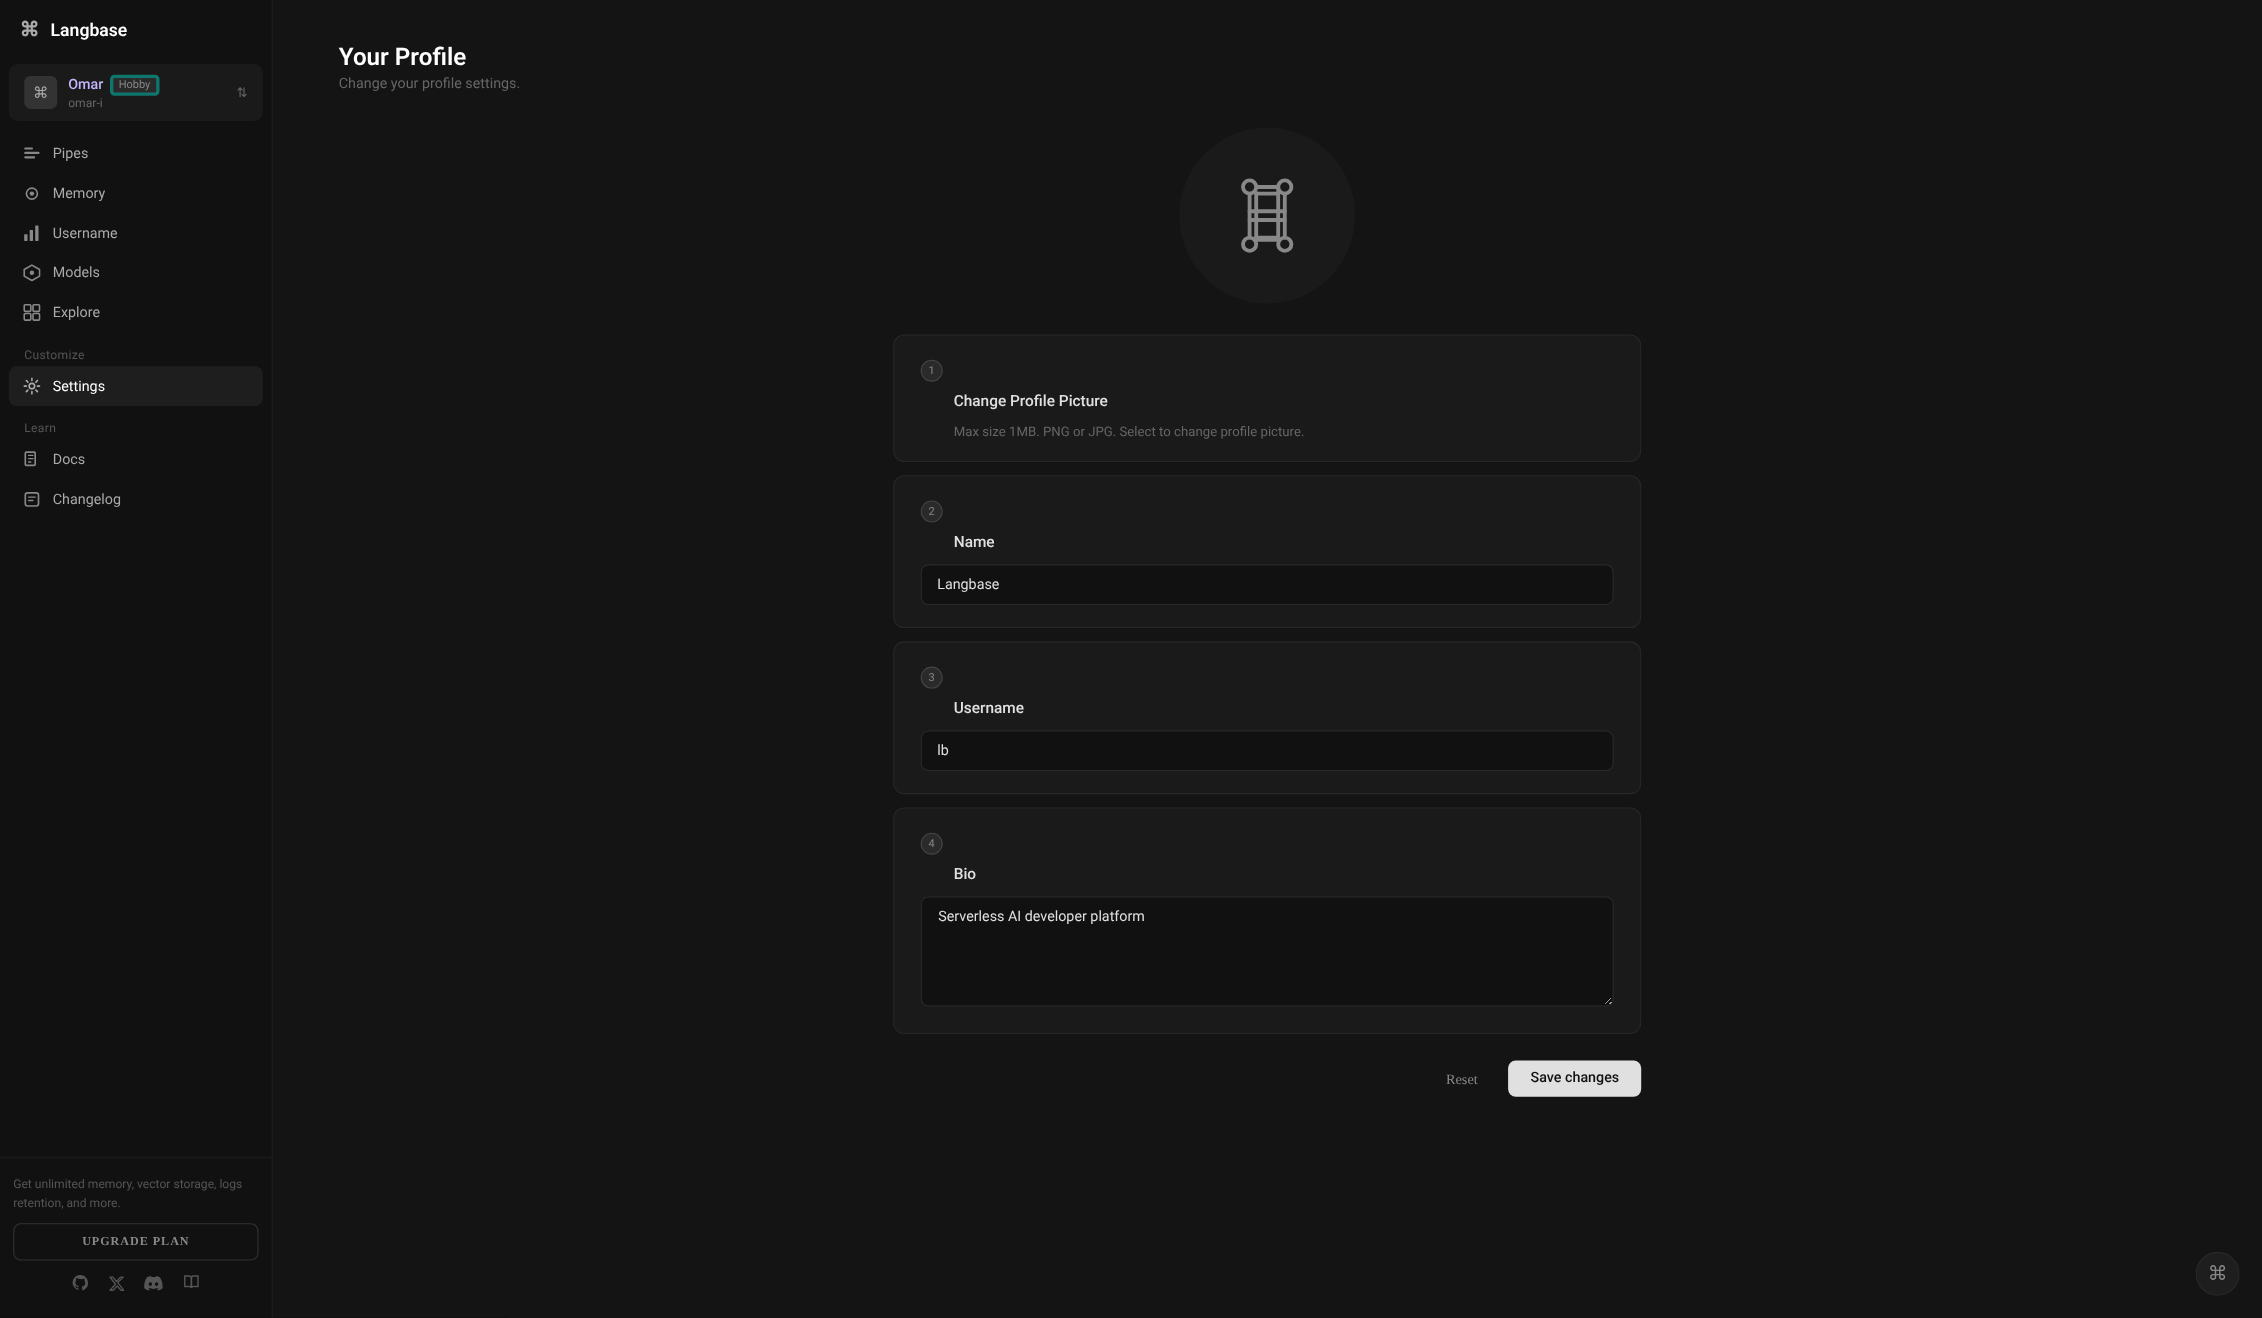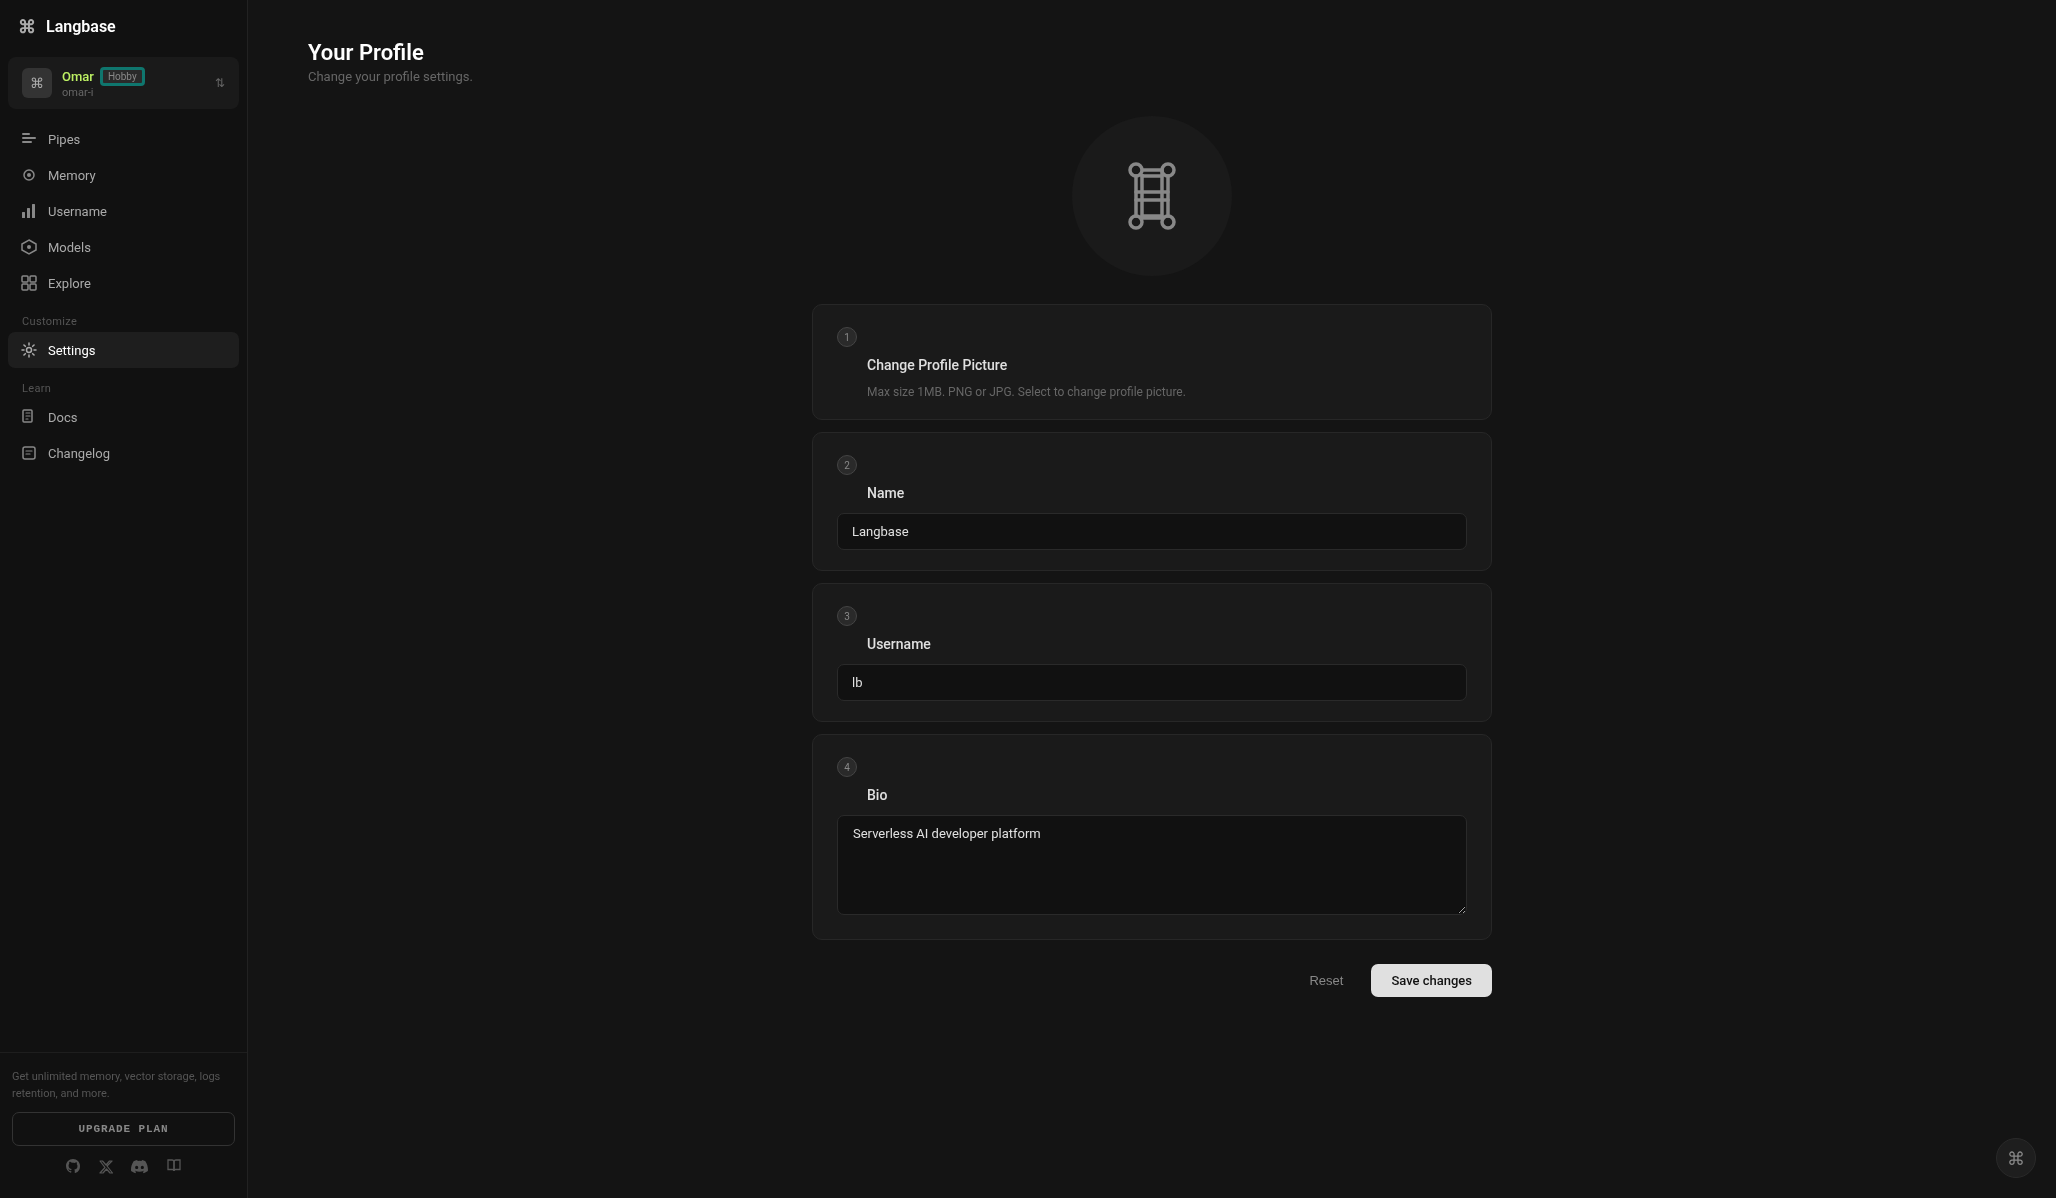--- a/index.html
+++ b/index.html
@@ -70,21 +70,21 @@
 
     .user-name-row {
       display: flex;
       align-items: center;
       gap: 6px;
     }
 
     .user-name {
       font-size: 13px;
       font-weight: 500;
-      color: #bef264;
+      color: #c4b5fd;
     }
 
     .user-badge {
       font-size: 10px;
       background: #2a2a2a;
       color: #888;
       padding: 1px 5px;
       border-radius: 4px;
       border: 3px solid #0f766e;
     }
@@ -265,21 +265,21 @@
     }
 
     .btn-reset {
       background: transparent;
       border: none;
       color: #888;
       font-size: 13px;
       cursor: pointer;
       padding: 8px 16px;
       border-radius: 6px;
-      font-family: Liberation Sans, sans-serif;
+      font-family: Liberation Serif, serif;
     }
 
     .btn-save {
       background: #e0e0e0;
       border: none;
       color: #111;
       font-size: 13px;
       font-weight: 500;
       cursor: pointer;
       padding: 9px 20px;
@@ -306,21 +306,21 @@
       background: transparent;
       border: 1px solid #333;
       color: #888;
       font-size: 11px;
       font-weight: 600;
       letter-spacing: 0.08em;
       padding: 10px;
       border-radius: 7px;
       cursor: pointer;
       text-align: center;
-      font-family: Liberation Mono, monospace;
+      font-family: Liberation Serif, serif;
     }
 
     .sidebar-footer-icons {
       display: flex;
       align-items: center;
       justify-content: center;
       gap: 18px;
       padding: 12px 0 4px;
     }
 

